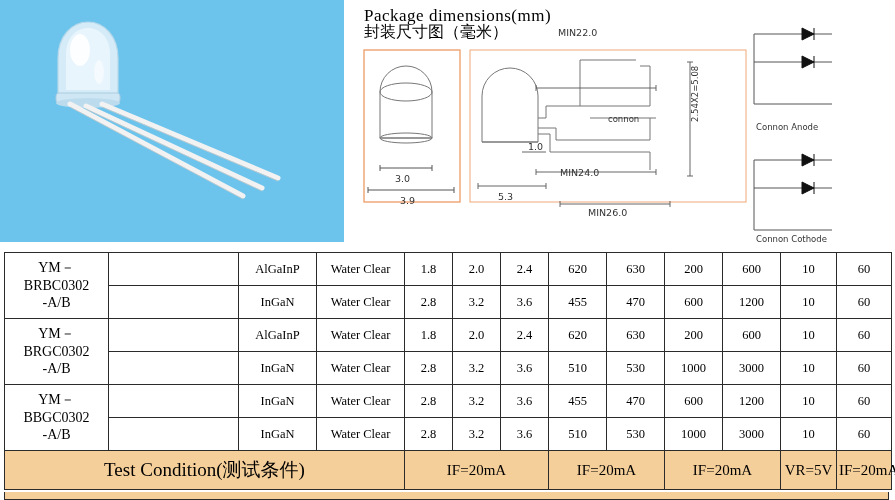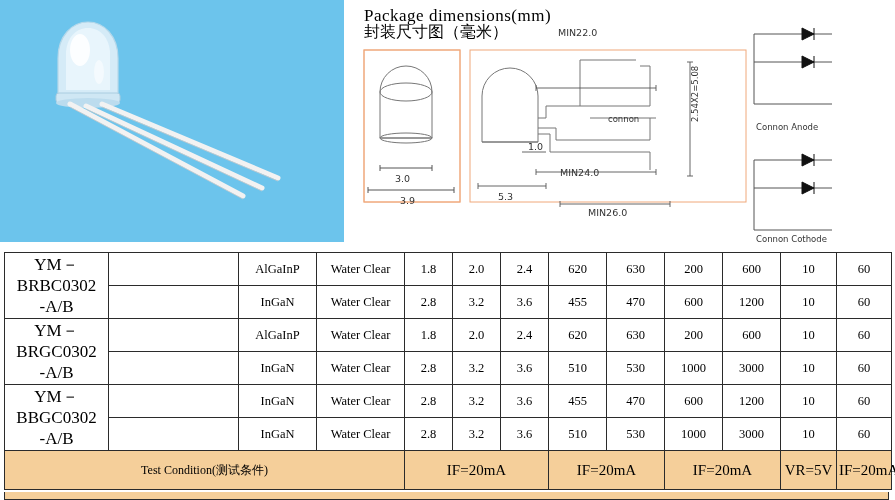--- a/index.html
+++ b/index.html
@@ -75,38 +75,38 @@
   }
   .tbl td {
     border: 1px solid #2b2b2b;
     height: 32px;
     text-align: center;
     font-size: 12.5px;
     padding: 0 2px;
     background: #fff;
   }
   td.part {
-    font-size: 17px;
+    font-size: 14px;
     line-height: 1.25;
     white-space: pre-line;
   }
   td.colorcell {
     font-size: 12px;
   }
   .c-red   { background: #e0403f; color: #ffffff; }
   .c-blue  { background: #4fa8e0; color: #ffffff; }
   .c-green { background: #8fce65; color: #ffffff; }
 
   .testrow td {
     background: #f5cf9a;
     height: 38px;
     font-size: 15px;
   }
   .testrow td.tc-label {
-    font-size: 12px;
+    font-size: 19px;
   }
   .bottombar {
     position: absolute;
     left: 4px;
     bottom: 0;
     width: 885px;
     height: 8px;
     background: #f5cf9a;
     border: 1px solid #2b2b2b;
     border-top: none;

